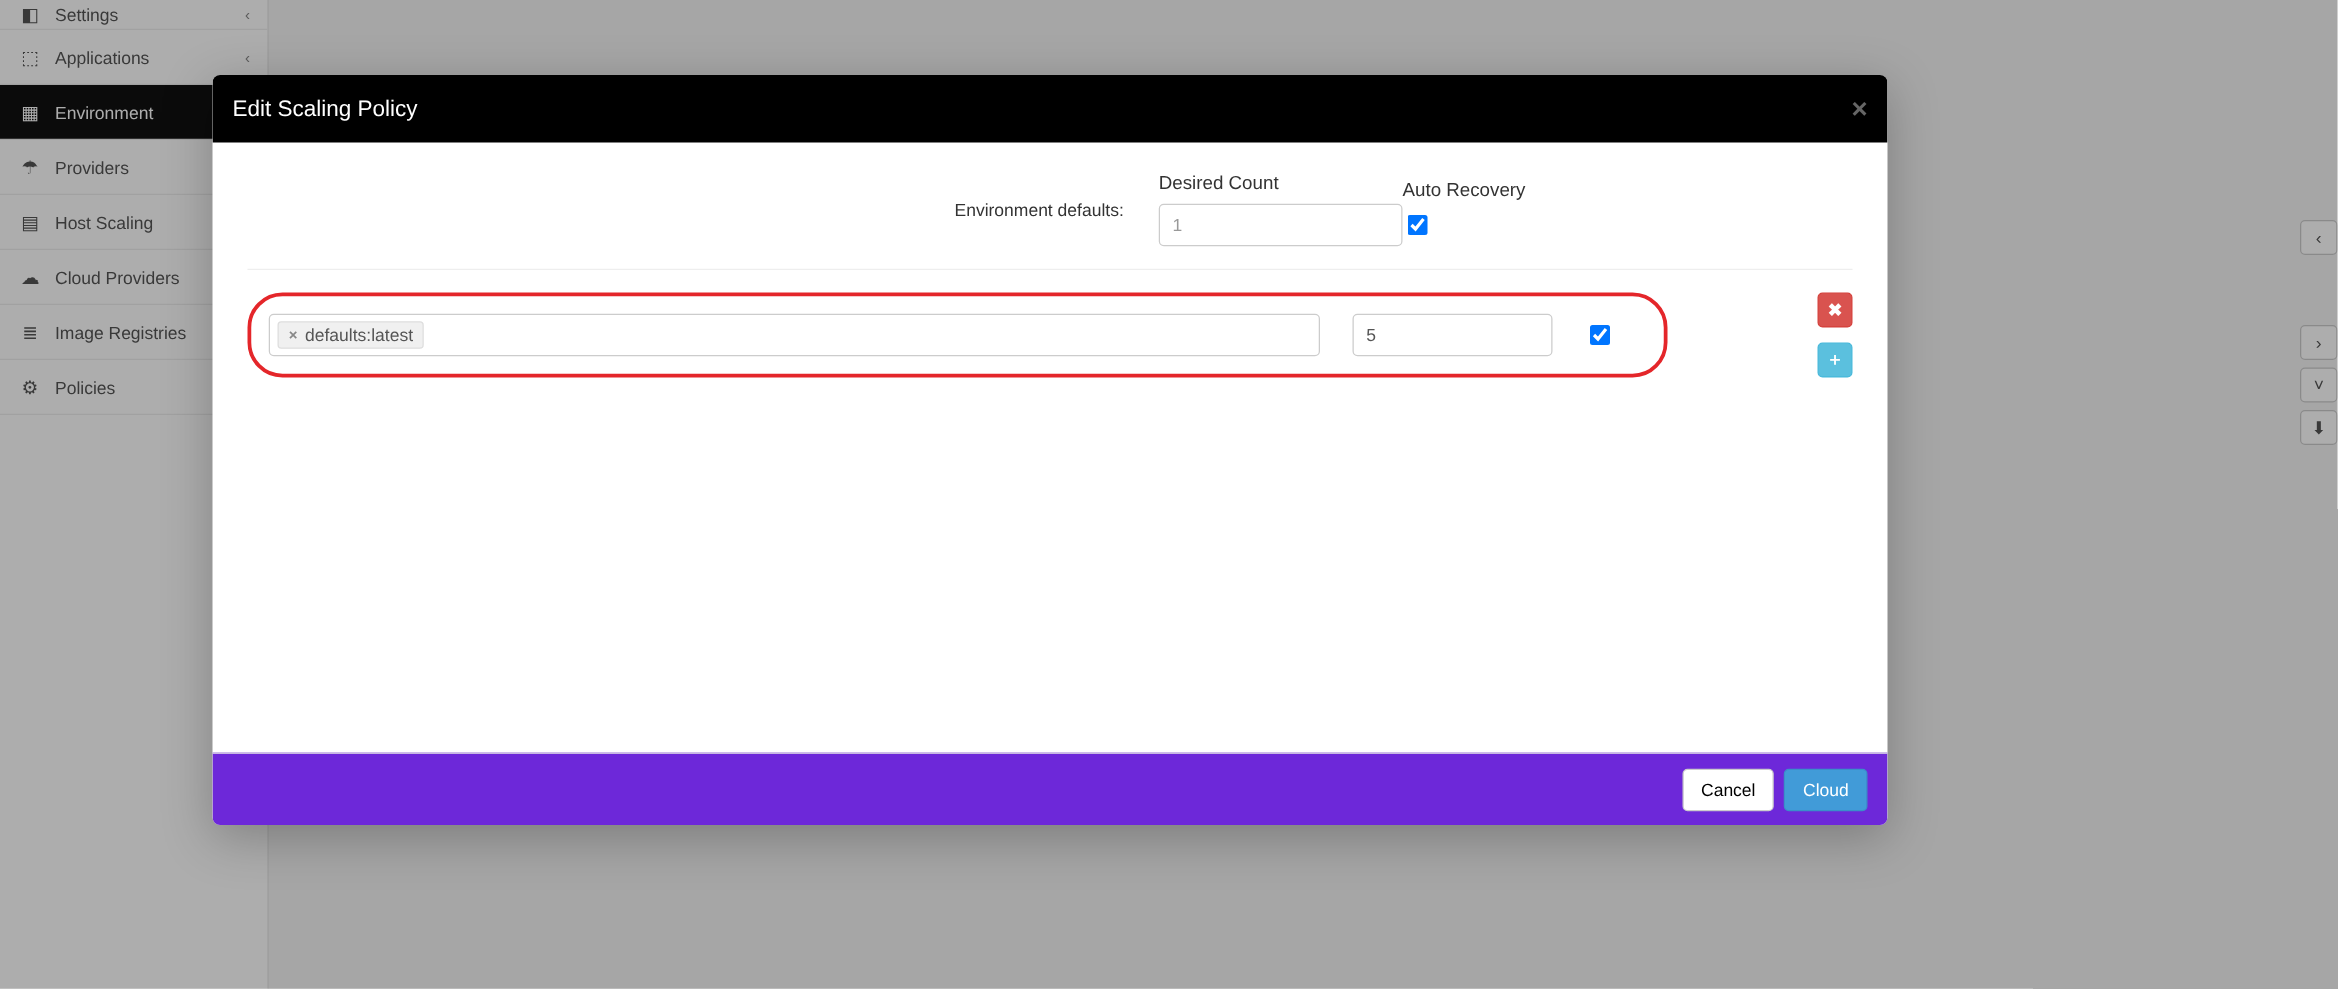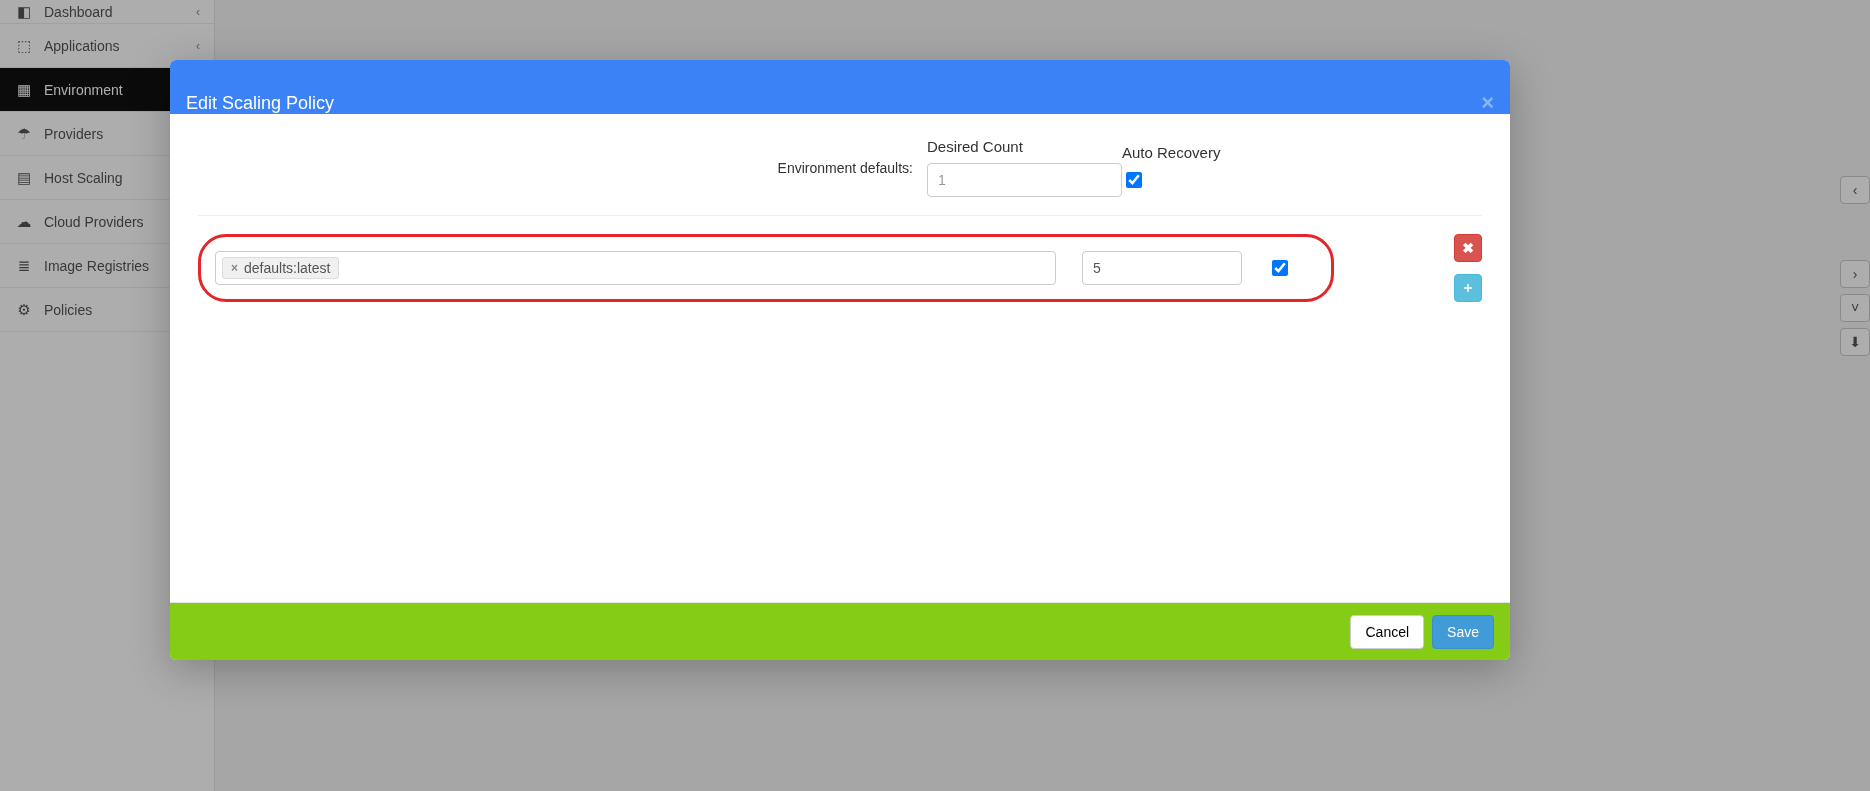--- a/index.html
+++ b/index.html
@@ -15,32 +15,32 @@
 .sidebar li.active{background:#111;color:#fff}
 .sidebar li .icon{width:20px;text-align:center;margin-right:10px;font-size:15px}
 .sidebar li .chev{margin-left:auto;color:#888;font-size:12px}
 
 
 .right-peek{position:absolute;right:0;top:176px;display:flex;flex-direction:column;gap:50px}
 .right-peek .btn{width:28px;height:28px;border:1px solid #ccc;border-radius:4px;background:#fff;display:flex;align-items:center;justify-content:center;margin-bottom:6px;color:#555}
 
 
 .modal{position:absolute;left:170px;top:60px;width:1340px;height:600px;background:#fff;border-radius:6px;box-shadow:0 10px 40px rgba(0,0,0,.25);display:flex;flex-direction:column;overflow:hidden}
-.modal-header{background:#3b82f6;color:#fff;height:54px;display:flex;align-items:flex-end;padding:0 16px;font-size:18px}
+.modal-header{background:#000000;color:#fff;height:54px;display:flex;align-items:center;padding:0 16px;font-size:18px}
 .modal-header .close{margin-left:auto;color:rgba(255,255,255,.4);font-size:22px;font-weight:bold;cursor:pointer;line-height:1}
 .modal-body{flex:1;padding:24px 28px;overflow:auto}
-.modal-footer{background:#84cc16;border-top:1px solid #e5e5e5;height:58px;display:flex;align-items:center;justify-content:flex-end;padding:0 16px;gap:8px}
+.modal-footer{background:#6d28d9;border-top:1px solid #e5e5e5;height:58px;display:flex;align-items:center;justify-content:flex-end;padding:0 16px;gap:8px}
 .btn{display:inline-flex;align-items:center;justify-content:center;height:34px;padding:0 14px;border-radius:4px;border:1px solid #ccc;background:#fff;cursor:pointer;font-size:14px}
 .btn-primary{background:#419bd8;border-color:#3a8fc9;color:#fff}
 .btn-danger{background:#d9534f;border-color:#d43f3a;color:#fff;width:28px;height:28px;padding:0;font-weight:bold}
 .btn-info{background:#5bc0de;border-color:#46b8da;color:#fff;width:28px;height:28px;padding:0;font-weight:bold}
 
 
 .defaults-row{display:flex;align-items:center;justify-content:flex-end;border-bottom:1px solid #eee;padding-bottom:18px}
-.defaults-row .lbl{margin-right:14px;color:#333}
+.defaults-row .lbl{margin-right:28px;color:#333}
 .col-count,.col-auto{display:flex;flex-direction:column}
 .col-count{width:195px}
 .col-auto{width:110px}
 .col-header{font-size:15px;margin-bottom:8px}
 input[type=text],input[type=number]{height:34px;border:1px solid #ccc;border-radius:4px;padding:0 10px;font-size:14px;color:#555;background:#fff}
 input[type=number]{width:160px}
 input[readonly]{color:#999}
 .checkbox{width:16px;height:16px}
 
 
@@ -53,21 +53,21 @@
 .rule-auto{width:16px;height:16px}
 .right-actions{display:flex;flex-direction:column;align-items:flex-end;gap:12px;margin-left:auto}
 </style>
 </head>
 <body>
 
 <div class="sidebar">
   <ul>
     <li style="height:24px">
       <span class="icon">◧</span>
-      <span>Dashboard</span>
+      <span>Settings</span>
       <span class="chev">‹</span>
     </li>
     <li>
       <span class="icon">⬚</span>
       <span>Applications</span>
       <span class="chev">‹</span>
     </li>
     <li class="active">
       <span class="icon">▦</span>
       <span>Environment</span>
@@ -141,15 +141,15 @@
       </div>
       <div class="right-actions">
         <button class="btn btn-danger">✖</button>
         <button class="btn btn-info">＋</button>
       </div>
     </div>
 
   </div>
   <div class="modal-footer">
     <button class="btn">Cancel</button>
-    <button class="btn btn-primary">Save</button>
+    <button class="btn btn-primary">Cloud</button>
   </div>
 </div>
 
 </body></html>

